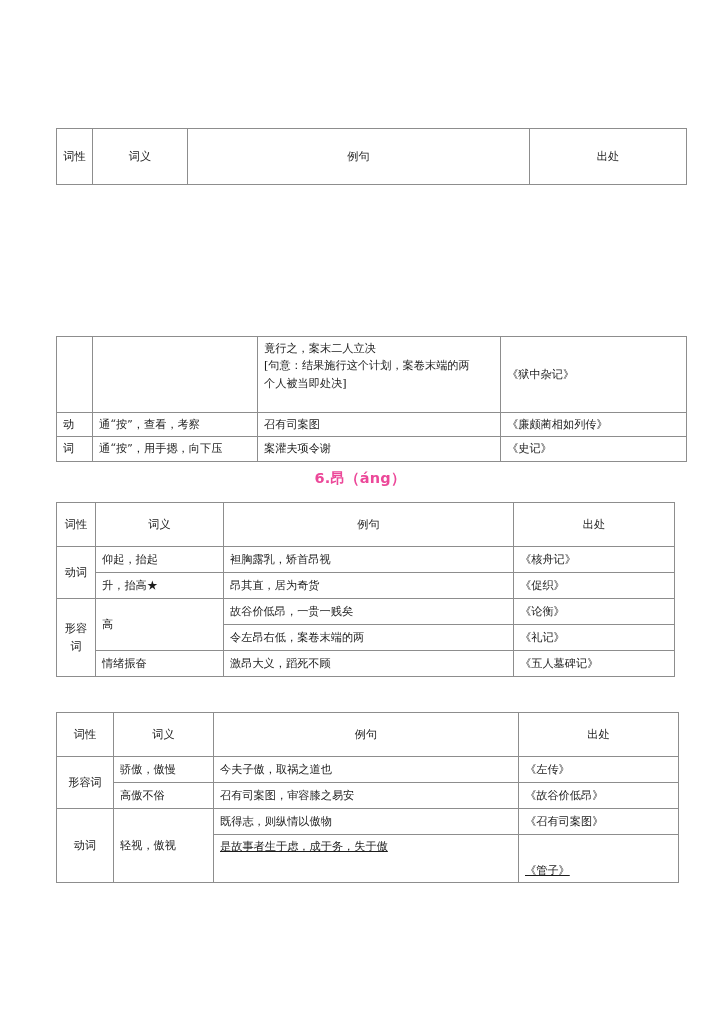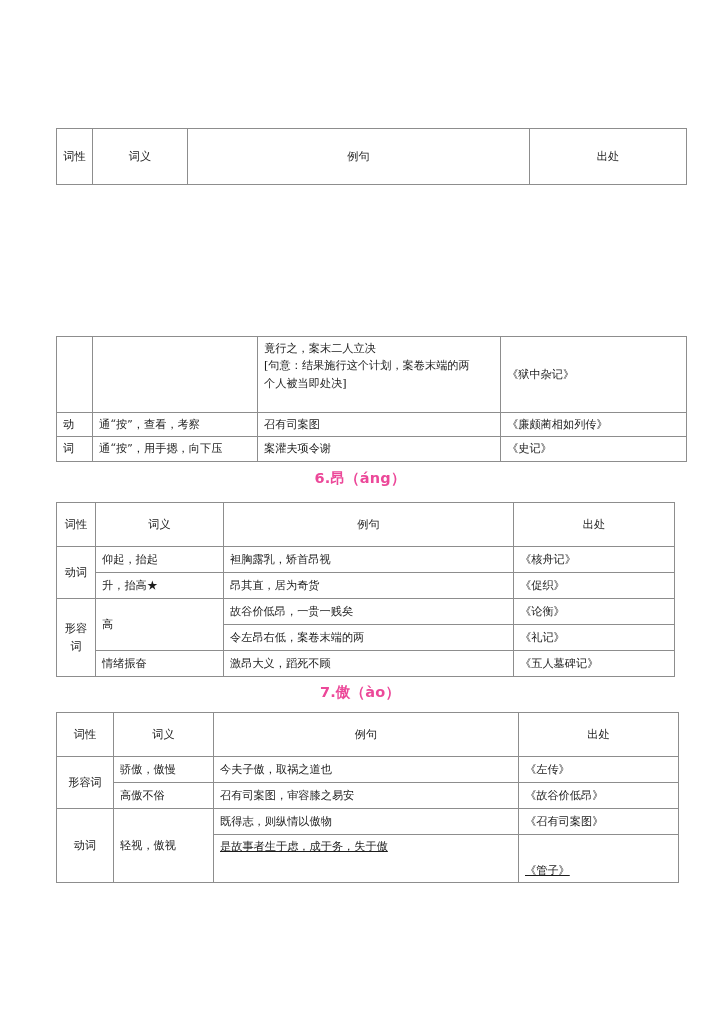--- a/index.html
+++ b/index.html
@@ -157,21 +157,20 @@
         <td class="vmid">《礼记》</td>
       </tr>
       <tr style="height:26px;">
         <td class="vmid">情绪振奋</td>
         <td class="vmid">激昂大义，蹈死不顾</td>
         <td class="vmid">《五人墓碑记》</td>
       </tr>
     </tbody>
   </table>
 
-  <div class="entry-title" style="top:683px;">7.傲（ào）</div>
 
   <table class="vtab" style="left:56px; top:712px; width:622px;">
     <colgroup>
       <col style="width:57px">
         <col style="width:100px">
         <col style="width:305px">
         <col style="width:160px">
     </colgroup>
     <tbody>
       <tr style="height:44px;">

